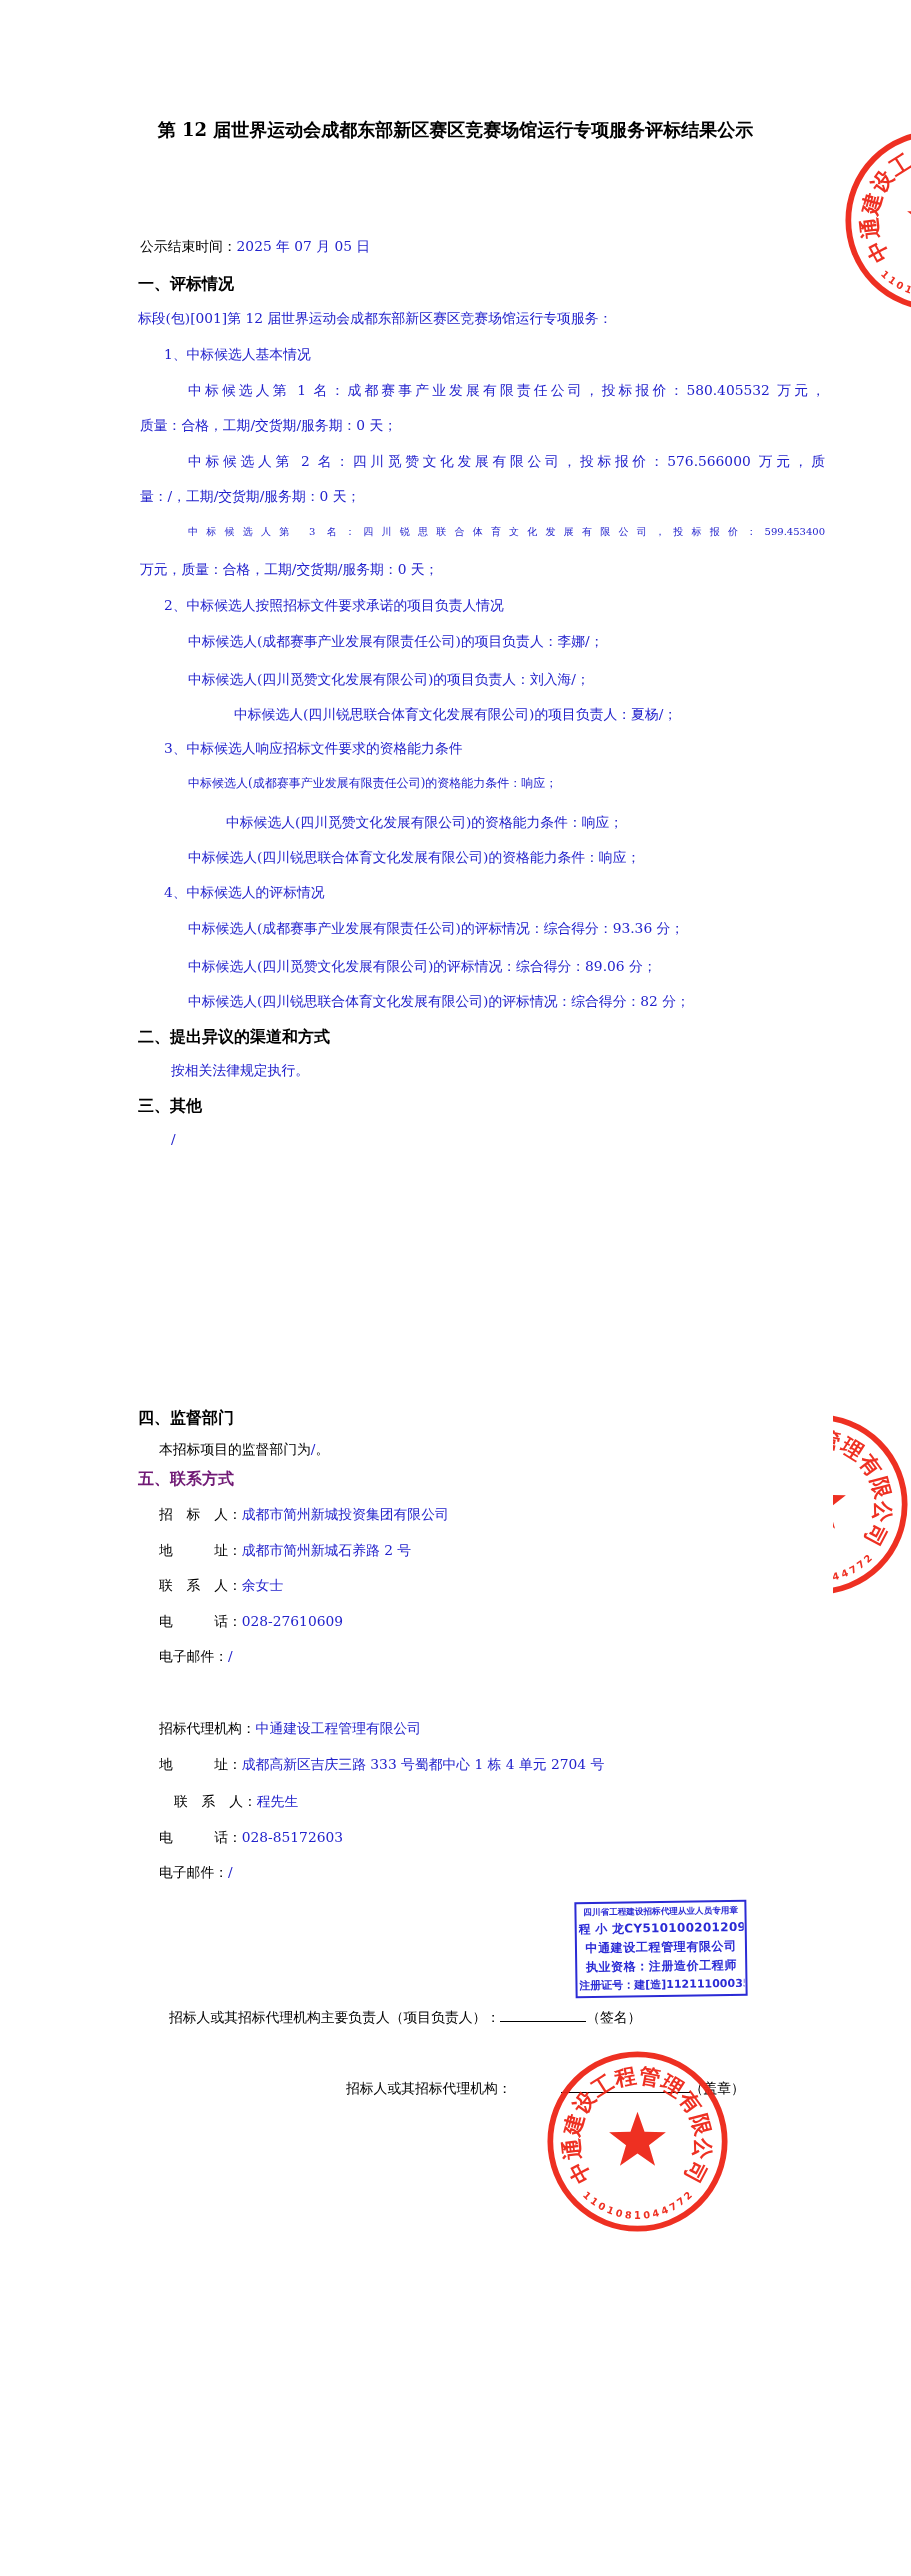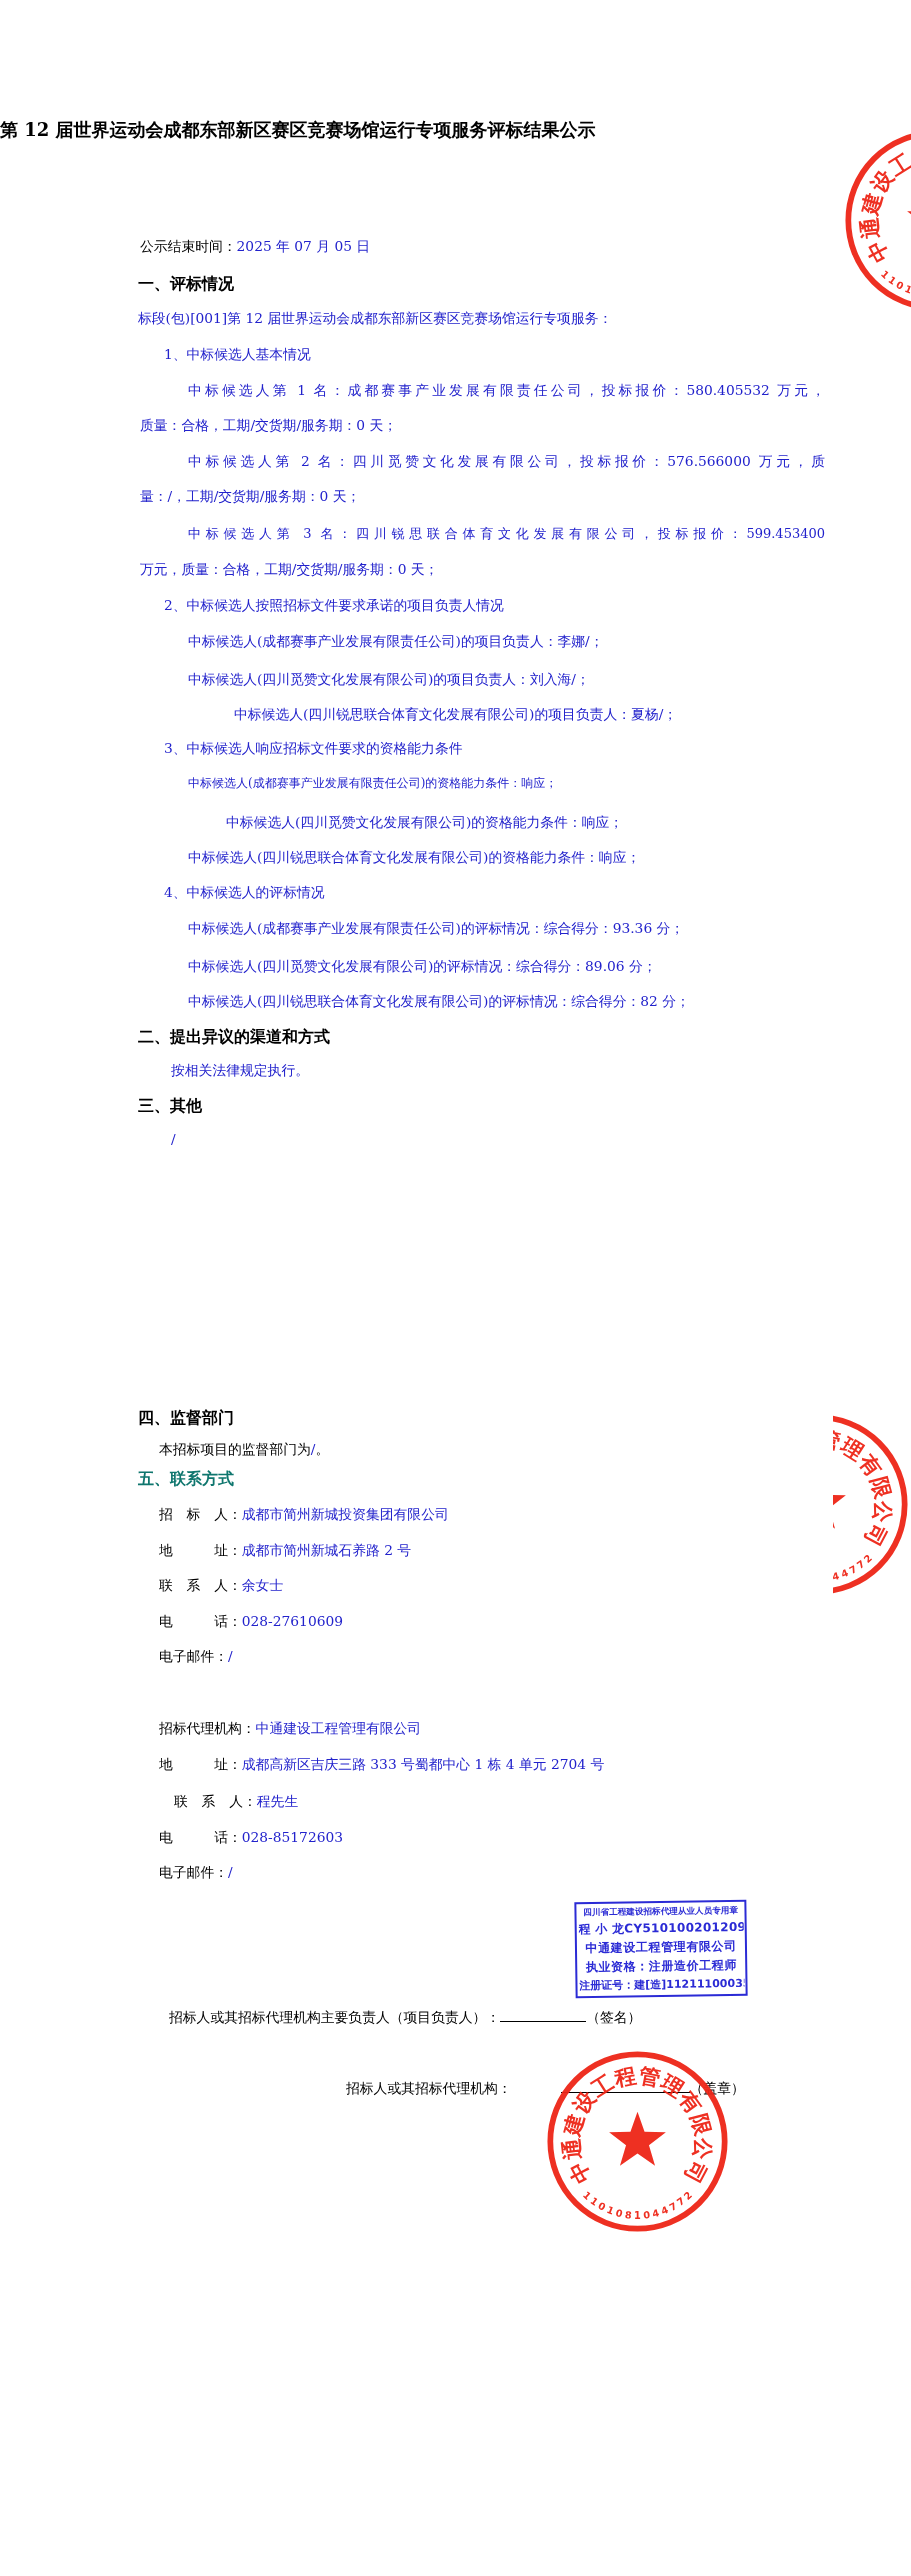--- a/index.html
+++ b/index.html
@@ -17,21 +17,21 @@
     font-family:"DejaVu Serif","Liberation Serif",serif;
   }
   .doc-line.center{left:0;width:100%;text-align:center;}
   .doc-line.bold{font-weight:bold;}
   .doc-line.sans{font-family:"DejaVu Sans","Liberation Sans",sans-serif;}
   .doc-line.justify{text-align:justify;text-align-last:justify;white-space:normal;}
   .uline{display:inline-block;height:0.95em;border-bottom:1.1px solid #000;}
   .spacer{display:inline-block;height:0.6px;}
   #doc-title{
     position:absolute;top:118px;left:0;width:100%;
-    font-size:18px;font-weight:bold;
+    text-align:center;font-size:18px;font-weight:bold;
     font-family:"DejaVu Serif","Liberation Serif",serif;
   }
   #stamp-box{
     position:absolute;left:575px;top:1901px;width:165px;height:90px;
     border:2.9px solid #2b2bd5;
     transform:rotate(-0.8deg);
     display:flex;flex-direction:column;justify-content:space-around;
     text-align:center;color:#2b2bd5;font-weight:bold;
     font-family:"DejaVu Sans","Liberation Sans",sans-serif;
     padding:1.1px 1.7px;box-sizing:content-box;
@@ -59,41 +59,41 @@
     <div class="stamp-line">注册证号：建[造]11211100035292</div>
   </div>
     <div class="doc-line" style="top: 238px; left: 140px; font-size: 13.8px;"><span style="color: rgb(0, 0, 0);">公示结束时间：</span><span style="color: rgb(34, 34, 204);">2025 年 07 月 05 日</span></div>
     <div class="doc-line bold sans" style="top: 274px; left: 138px; font-size: 16px;"><span style="color: rgb(0, 0, 0);">一、评标情况</span></div>
     <div class="doc-line" style="top: 310px; left: 138px; font-size: 13.8px;"><span style="color: rgb(34, 34, 204);">标段(包)[001]第 12 届世界运动会成都东部新区赛区竞赛场馆运行专项服务：</span></div>
     <div class="doc-line" style="top: 346px; left: 164px; font-size: 13.8px;"><span style="color: rgb(34, 34, 204);">1、中标候选人基本情况</span></div>
     <div class="doc-line justify" style="top: 382px; left: 188px; width: 637px; font-size: 13.8px;"><span style="color: rgb(34, 34, 204);">中标候选人第 1 名：成都赛事产业发展有限责任公司，投标报价：580.405532 万元，</span></div>
     <div class="doc-line" style="top: 417px; left: 140px; font-size: 13.8px;"><span style="color: rgb(34, 34, 204);">质量：合格，工期/交货期/服务期：0 天；</span></div>
     <div class="doc-line justify" style="top: 453px; left: 188px; width: 637px; font-size: 13.8px;"><span style="color: rgb(34, 34, 204);">中标候选人第 2 名：四川觅赞文化发展有限公司，投标报价：576.566000 万元，质</span></div>
     <div class="doc-line" style="top: 488px; left: 140px; font-size: 13.8px;"><span style="color: rgb(34, 34, 204);">量：/，工期/交货期/服务期：0 天；</span></div>
-    <div class="doc-line justify" style="top: 526px; left: 188px; width: 637px; font-size: 13px;"><span style="color: rgb(34, 34, 204);">中标候选人第 3 名：四川锐思联合体育文化发展有限公司，投标报价：599.453400</span></div>
+    <div class="doc-line justify" style="top: 526px; left: 188px; width: 637px; font-size: 10px;"><span style="color: rgb(34, 34, 204);">中标候选人第 3 名：四川锐思联合体育文化发展有限公司，投标报价：599.453400</span></div>
     <div class="doc-line" style="top: 561px; left: 140px; font-size: 13.8px;"><span style="color: rgb(34, 34, 204);">万元，质量：合格，工期/交货期/服务期：0 天；</span></div>
     <div class="doc-line" style="top: 597px; left: 164px; font-size: 13.8px;"><span style="color: rgb(34, 34, 204);">2、中标候选人按照招标文件要求承诺的项目负责人情况</span></div>
     <div class="doc-line" style="top: 633px; left: 188px; font-size: 13.8px;"><span style="color: rgb(34, 34, 204);">中标候选人(成都赛事产业发展有限责任公司)的项目负责人：李娜/；</span></div>
     <div class="doc-line" style="top: 671px; left: 188px; font-size: 13.8px;"><span style="color: rgb(34, 34, 204);">中标候选人(四川觅赞文化发展有限公司)的项目负责人：刘入海/；</span></div>
     <div class="doc-line" style="top: 706px; left: 188px; font-size: 13.8px;"><span style="color: rgb(34, 34, 204); margin-left: 46px;">中标候选人(四川锐思联合体育文化发展有限公司)的项目负责人：夏杨/；</span></div>
     <div class="doc-line" style="top: 740px; left: 164px; font-size: 13.8px;"><span style="color: rgb(34, 34, 204);">3、中标候选人响应招标文件要求的资格能力条件</span></div>
     <div class="doc-line" style="top: 776px; left: 188px; font-size: 12px;"><span style="color: rgb(34, 34, 204);">中标候选人(成都赛事产业发展有限责任公司)的资格能力条件：响应；</span></div>
     <div class="doc-line" style="top: 814px; left: 188px; font-size: 13.8px;"><span style="color: rgb(34, 34, 204); margin-left: 38px;">中标候选人(四川觅赞文化发展有限公司)的资格能力条件：响应；</span></div>
     <div class="doc-line" style="top: 849px; left: 188px; font-size: 13.8px;"><span style="color: rgb(34, 34, 204);">中标候选人(四川锐思联合体育文化发展有限公司)的资格能力条件：响应；</span></div>
     <div class="doc-line" style="top: 884px; left: 164px; font-size: 13.8px;"><span style="color: rgb(34, 34, 204);">4、中标候选人的评标情况</span></div>
     <div class="doc-line" style="top: 920px; left: 188px; font-size: 13.8px;"><span style="color: rgb(34, 34, 204);">中标候选人(成都赛事产业发展有限责任公司)的评标情况：综合得分：93.36 分；</span></div>
     <div class="doc-line" style="top: 958px; left: 188px; font-size: 13.8px;"><span style="color: rgb(34, 34, 204);">中标候选人(四川觅赞文化发展有限公司)的评标情况：综合得分：89.06 分；</span></div>
     <div class="doc-line" style="top: 993px; left: 188px; font-size: 13.8px;"><span style="color: rgb(34, 34, 204);">中标候选人(四川锐思联合体育文化发展有限公司)的评标情况：综合得分：82 分；</span></div>
     <div class="doc-line bold sans" style="top: 1027px; left: 138px; font-size: 16px;"><span style="color: rgb(0, 0, 0);">二、提出异议的渠道和方式</span></div>
     <div class="doc-line" style="top: 1062px; left: 171px; font-size: 13.8px;"><span style="color: rgb(34, 34, 204);">按相关法律规定执行。</span></div>
     <div class="doc-line bold sans" style="top: 1096px; left: 138px; font-size: 16px;"><span style="color: rgb(0, 0, 0);">三、其他</span></div>
     <div class="doc-line" style="top: 1131px; left: 171px; font-size: 13.8px;"><span style="color: rgb(34, 34, 204);">/</span></div>
     <div class="doc-line bold sans" style="top: 1408px; left: 138px; font-size: 16px;"><span style="color: rgb(0, 0, 0);">四、监督部门</span></div>
     <div class="doc-line" style="top: 1441px; left: 159px; font-size: 13.8px;"><span style="color: rgb(0, 0, 0);">本招标项目的监督部门为</span><span style="color: rgb(34, 34, 204);">/</span><span style="color: rgb(0, 0, 0);">。</span></div>
-    <div class="doc-line bold sans" style="top: 1469px; left: 138px; font-size: 16px;"><span style="color: #0f766e; text-align: center;">五、联系方式</span></div>
+    <div class="doc-line bold sans" style="top: 1469px; left: 138px; font-size: 16px;"><span style="color: #701a75; text-align: center;">五、联系方式</span></div>
     <div class="doc-line" style="top: 1506px; left: 159px; font-size: 13.8px;"><span style="color: rgb(0, 0, 0);">招　标　人：</span><span style="color: rgb(34, 34, 204);">成都市简州新城投资集团有限公司</span></div>
     <div class="doc-line" style="top: 1542px; left: 159px; font-size: 13.8px;"><span style="color: rgb(0, 0, 0);">地　　　址：</span><span style="color: rgb(34, 34, 204);">成都市简州新城石养路 2 号</span></div>
     <div class="doc-line" style="top: 1577px; left: 159px; font-size: 13.8px;"><span style="color: rgb(0, 0, 0);">联　系　人：</span><span style="color: rgb(34, 34, 204);">余女士</span></div>
     <div class="doc-line" style="top: 1613px; left: 159px; font-size: 13.8px;"><span style="color: rgb(0, 0, 0);">电　　　话：</span><span style="color: rgb(34, 34, 204);">028-27610609</span></div>
     <div class="doc-line" style="top: 1648px; left: 159px; font-size: 13.8px;"><span style="color: rgb(0, 0, 0);">电子邮件：</span><span style="color: rgb(34, 34, 204);">/</span></div>
     <div class="doc-line" style="top: 1720px; left: 159px; font-size: 13.8px;"><span style="color: rgb(0, 0, 0);">招标代理机构：</span><span style="color: rgb(34, 34, 204);">中通建设工程管理有限公司</span></div>
     <div class="doc-line" style="top: 1756px; left: 159px; font-size: 13.8px;"><span style="color: rgb(0, 0, 0);">地　　　址：</span><span style="color: rgb(34, 34, 204);">成都高新区吉庆三路 333 号蜀都中心 1 栋 4 单元 2704 号</span></div>
     <div class="doc-line" style="top: 1793px; left: 159px; font-size: 13.8px; margin-left: 15px;"><span style="color: rgb(0, 0, 0);">联　系　人：</span><span style="color: rgb(34, 34, 204);">程先生</span></div>
     <div class="doc-line" style="top: 1829px; left: 159px; font-size: 13.8px;"><span style="color: rgb(0, 0, 0);">电　　　话：</span><span style="color: rgb(34, 34, 204);">028-85172603</span></div>
     <div class="doc-line" style="top: 1864px; left: 159px; font-size: 13.8px;"><span style="color: rgb(0, 0, 0);">电子邮件：</span><span style="color: rgb(34, 34, 204);">/</span></div>

